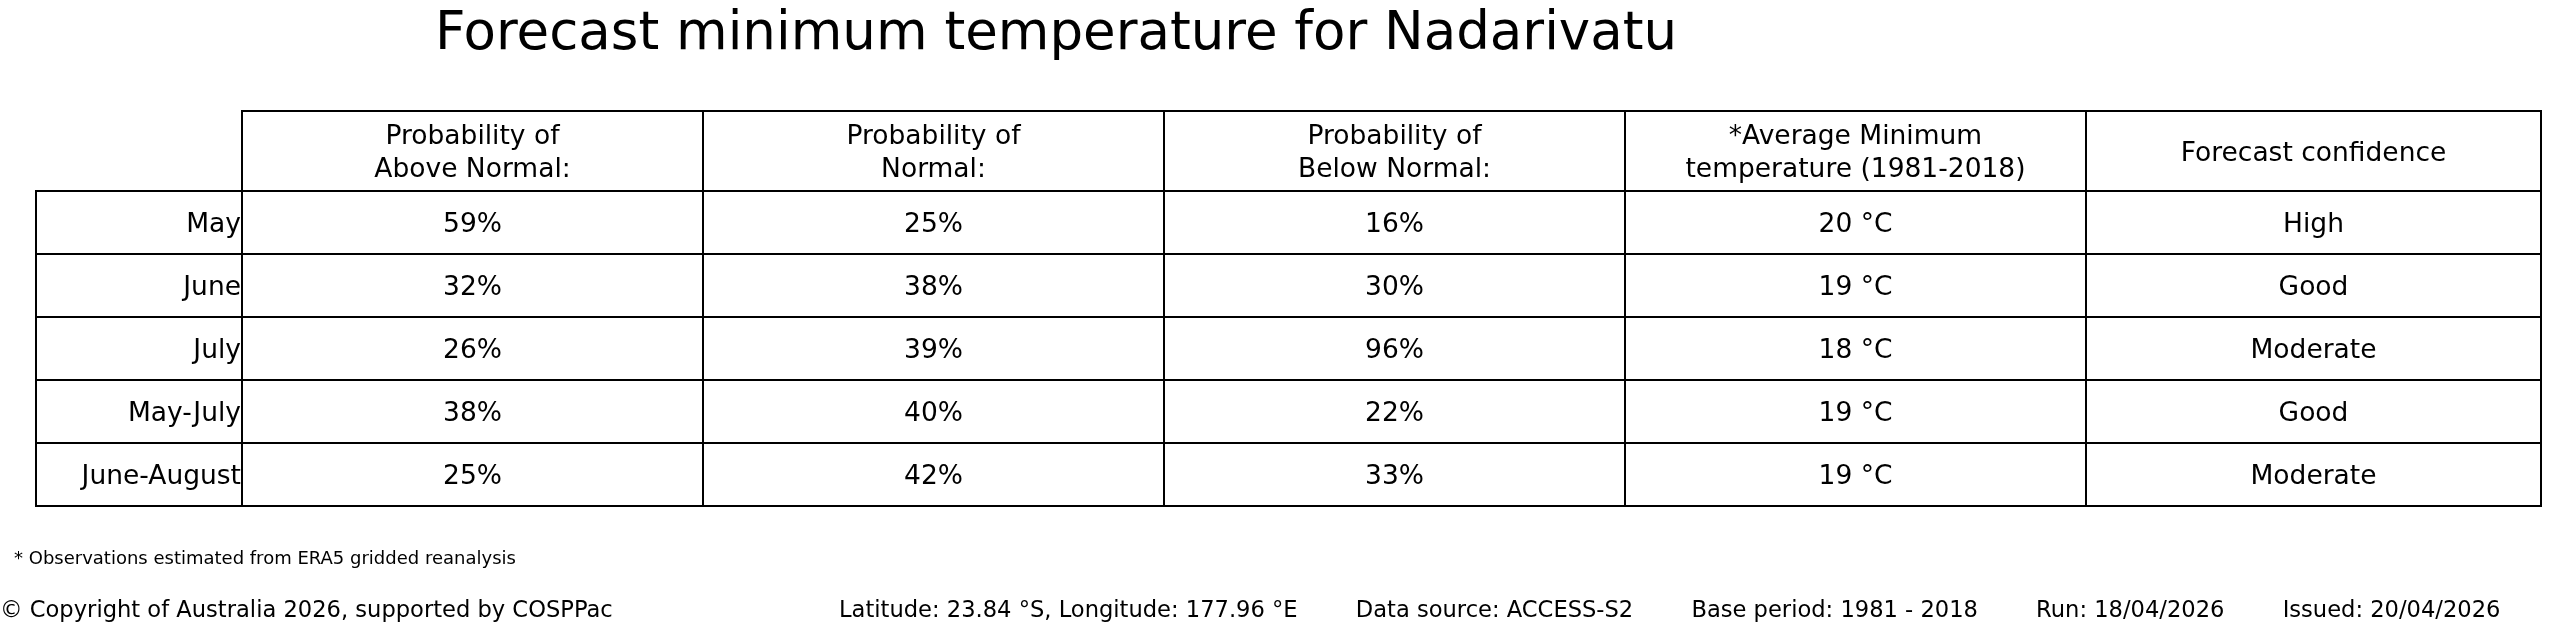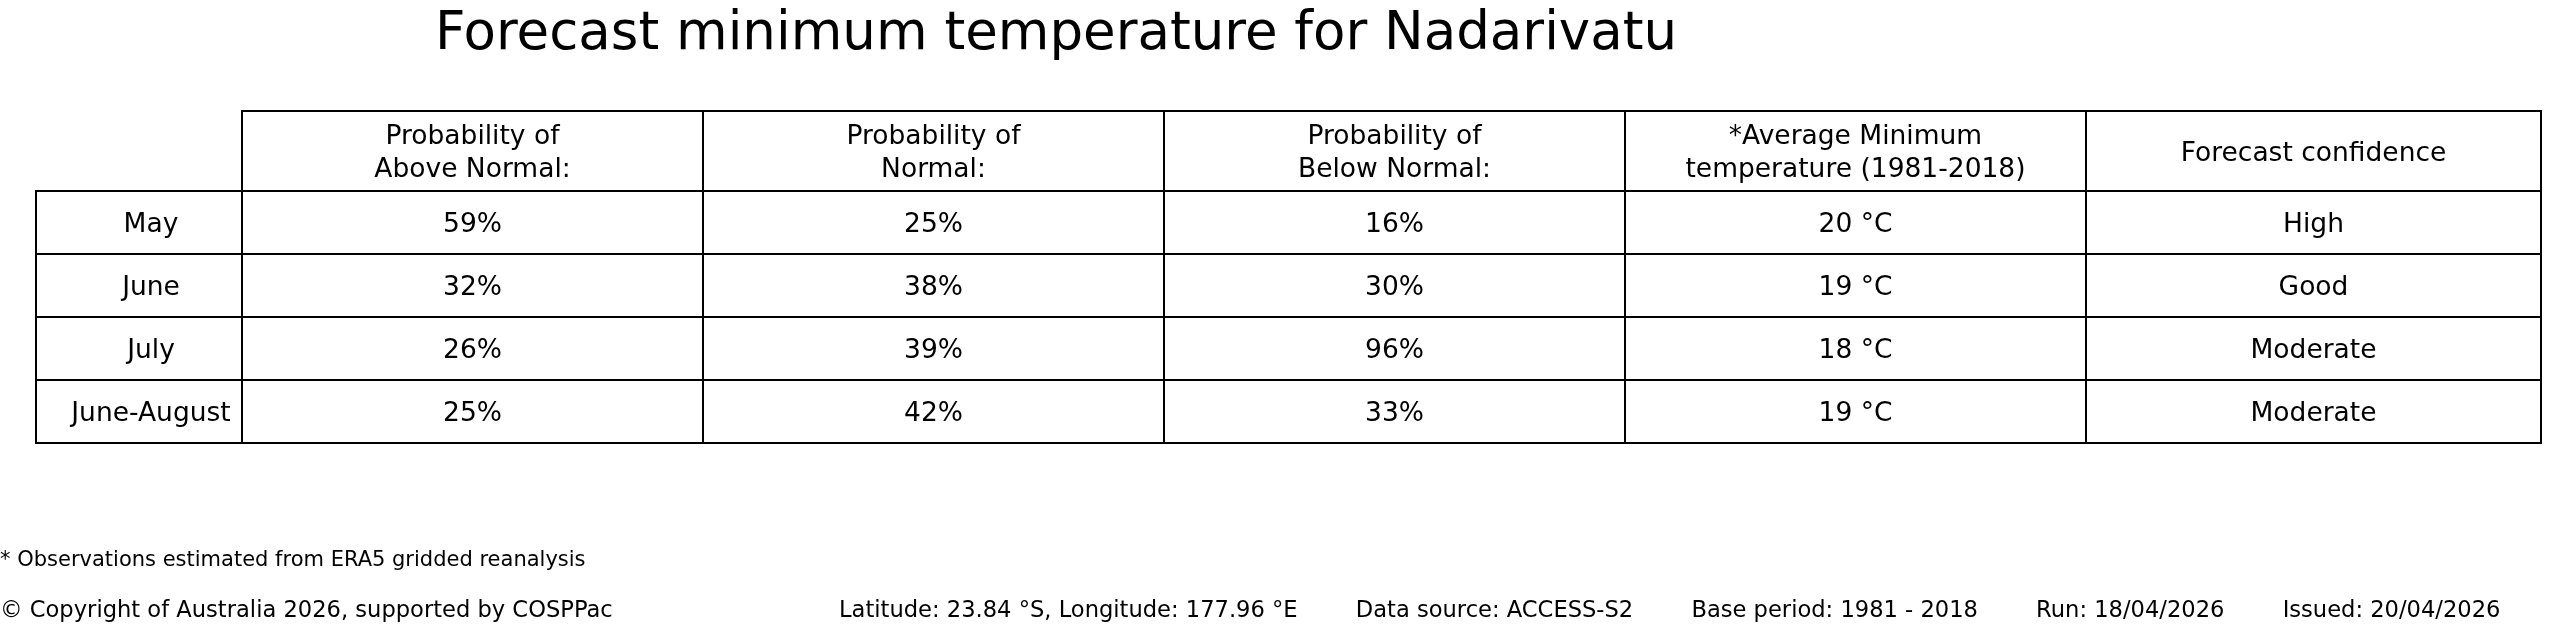--- a/index.html
+++ b/index.html
@@ -66,37 +66,37 @@
   tr.header-row th.last {
     border-right: 2.9px solid #000;
   }
   
   tbody tr td {
     height: 61px;
     border-bottom: 2.9px solid #000;
     border-left: 2.9px solid #000;
   }
   tbody tr td.rowlabel {
-    text-align: center;
+    text-align: right;
     padding-left: 24px;
   }
   tbody tr td.last {
     border-right: 2.9px solid #000;
   }
   tbody tr.first td {
     border-top: 2.9px solid #000;
   }
   .deg {
     white-space: nowrap;
   }
   .footnote {
     position: absolute;
-    left: 0px;
+    left: 14px;
     top: 547px;
-    font-size: 21px;
+    font-size: 18px;
     white-space: nowrap;
   }
   .footer {
     position: absolute;
     left: 0px;
     top: 596px;
     width: 2576px;
     height: 35px;
     font-size: 22.6px;
   }
@@ -178,20 +178,28 @@
       </tr>
       <tr>
         <td class="rowlabel">July</td>
         <td>26%</td>
         <td>39%</td>
         <td>96%</td>
         <td class="deg">18 °C</td>
         <td class="last">Moderate</td>
       </tr>
       <tr>
+        <td class="rowlabel">May-July</td>
+        <td>38%</td>
+        <td>40%</td>
+        <td>22%</td>
+        <td class="deg">19 °C</td>
+        <td class="last">Good</td>
+      </tr>
+      <tr>
         <td class="rowlabel">June-August</td>
         <td>25%</td>
         <td>42%</td>
         <td>33%</td>
         <td class="deg">19 °C</td>
         <td class="last">Moderate</td>
       </tr>
     </tbody>
   </table>
 </div>

